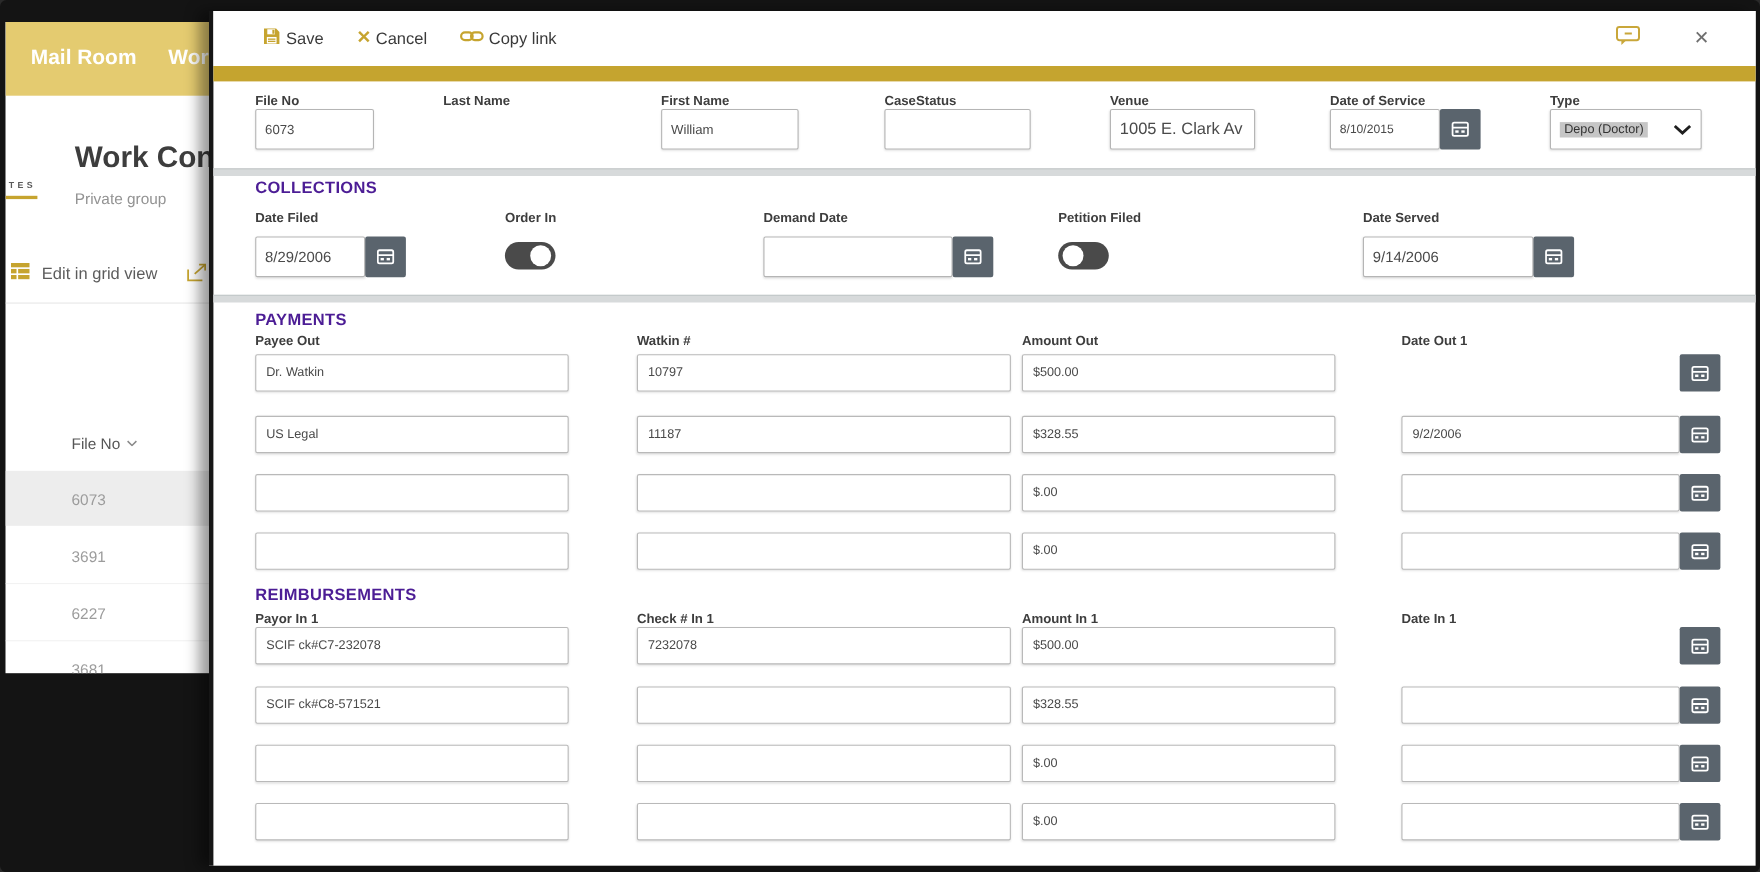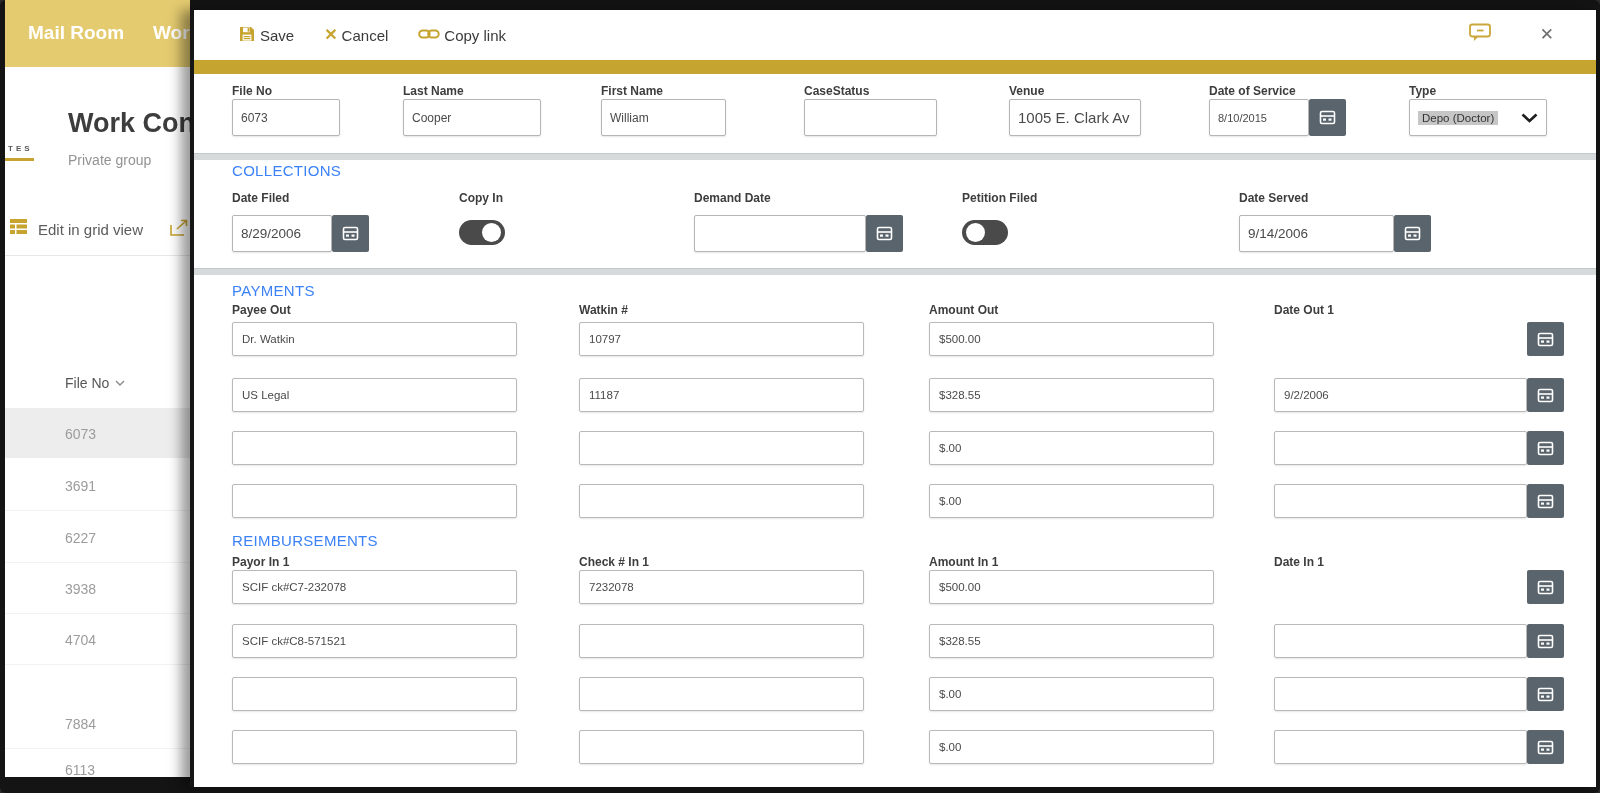--- a/index.html
+++ b/index.html
@@ -1,20 +1,20 @@
 <!DOCTYPE html>
 <html><head>
 <meta charset="utf-8">
 <style>
   *{box-sizing:border-box;margin:0;padding:0}
   html,body{background:#2a2a2a}
   .screen{position:relative;width:1600px;height:793px;background:#141414;overflow:hidden;
           font-family:"Liberation Sans",sans-serif;border-radius:6px}
   
-  .bg-panel{position:absolute;left:5px;top:0;width:185px;height:777px;background:#fff;overflow:hidden}
+  .bg-panel{position:absolute;left:5px;top:20px;width:185px;height:592px;background:#fff;overflow:hidden}
   .gold-band{position:absolute;left:0;top:0;width:100%;height:67px;background:#e4cb70}
   .brand{position:absolute;top:22px;font-size:19px;font-weight:700;color:#fff;white-space:nowrap}
   .brand.b1{left:23px}
   .brand.b2{left:148px}
   .site-title{position:absolute;left:63px;top:108px;font-size:27px;font-weight:600;color:#3d3d3d;white-space:nowrap}
   .vert-label{position:absolute;left:3px;top:144px;font-size:8px;letter-spacing:3px;color:#5a5a5a;font-weight:700}
   .vert-underline{position:absolute;left:0;top:158px;width:29px;height:3px;background:#c6a42f}
   .site-sub{position:absolute;left:63px;top:152px;font-size:14px;color:#939393}
   .grid-bar{position:absolute;left:0;top:216px;width:100%;height:34px}
   .grid-bar .gicon{position:absolute;left:5px;top:3px}
@@ -32,33 +32,33 @@
   .tbtn{display:flex;align-items:center;gap:4px;font-size:15px;color:#3a3a3a;cursor:pointer;white-space:nowrap}
   .xglyph{color:#c6a42f;font-size:16px;font-weight:700;line-height:1}
   .tb-right{position:absolute;top:13px;cursor:pointer}
   .tb-comment{right:104px}
   .tb-close{right:42px;font-size:17px;color:#6f6f6f;font-weight:400;top:14px}
   .accent{position:absolute;left:0;top:50px;width:100%;height:14px;background:#c5a42f}
   .flabel{position:absolute;font-size:12px;font-weight:700;color:#3d3d3d;white-space:nowrap}
   .fbox{position:absolute;height:37px;border:1px solid #b5b5b5;border-radius:2px;background:#fff;
         font-size:12px;color:#4a4a4a;display:flex;align-items:center;padding:0 8px;
         box-shadow:0 1px 2px rgba(0,0,0,.10);white-space:nowrap;overflow:hidden}
-  .sec-title{position:absolute;font-size:15px;font-weight:400;color:#3b82f6;letter-spacing:.3px;white-space:nowrap}
+  .sec-title{position:absolute;font-size:15px;font-weight:700;color:#4c1d95;letter-spacing:.3px;white-space:nowrap}
   .divband{position:absolute;left:0;width:100%;height:7px;background:#d7dadb;border-top:1px solid #c3c8c9}
   .calbtn{position:absolute;width:37px;background:#5a646d;display:flex;align-items:center;justify-content:center;border-radius:2px;cursor:pointer}
   .h37{height:37px}.h34{height:34px}
   .toggle{position:absolute;width:46px;height:25px;border-radius:13px;background:#4a4a4a;cursor:pointer}
   .toggle .knob{position:absolute;top:3px;left:4px;width:19px;height:19px;border-radius:50%;background:#fff}
   .toggle.on .knob{left:23px}
   .selopt{background:#c6c6c6;padding:1px 4px;font-size:11.5px;color:#333;max-width:100px;overflow:hidden;white-space:nowrap}
   .typebox{justify-content:space-between}
   .pcell{position:absolute;height:34px;border:1px solid #b9b9b9;border-radius:2px;background:#fff;
          font-size:11.5px;color:#4a4a4a;display:flex;align-items:center;padding:0 9px;
          box-shadow:0 1px 2px rgba(0,0,0,.10);white-space:nowrap;overflow:hidden}
-  .col1{left:38px;width:285px}.col2{left:385px;width:285px}.col3{left:735px;width:285px}.col4{left:1080px;width:253px}
+  .col1{left:38px;width:285px}.col2{left:385px;width:340px}.col3{left:735px;width:285px}.col4{left:1080px;width:253px}
   .pr1{top:312px}.pr2{top:368px}.pr3{top:421px}.pr4{top:474px}
   .rr1{top:560px}.rr2{top:614px}.rr3{top:667px}.rr4{top:720px}
   .lc1{left:38px}.lc2{left:385px}.lc3{left:735px}.lc4{left:1080px}
 </style>
 </head>
 <body>
 
 <div class="screen">
 
   <div class="bg-panel">
@@ -98,21 +98,21 @@
       <span>File No</span>
       <svg width="10" height="6">
           <polyline points="1,1 5,5 9,1" fill="none" stroke="#8a8a8a" stroke-width="1.4"></polyline>
         </svg>
     </div>
 
     <div class="sel-band"></div>
     <div class="lrow" style="top:426px">6073</div>
     <div class="lrow" style="top:478px">3691</div>
     <div class="lrow" style="top:530px">6227</div>
-    <div class="lrow" style="top:581px">3938</div>
+    <div class="lrow" style="top:581px">3681</div>
     <div class="lrow" style="top:632px">4704</div>
     <div class="lrow" style="top:716px">7884</div>
     <div class="lrow" style="top:762px">6113</div>
     <div class="lsep" style="top:510px"></div>
     <div class="lsep" style="top:562px"></div>
     <div class="lsep" style="top:613px"></div>
     <div class="lsep" style="top:664px"></div>
     <div class="lsep" style="top:748px"></div>
   </div>
 
@@ -158,21 +158,20 @@
 
     <div class="flabel" style="left:38px;top:74px">File No</div>
     <div class="flabel" style="left:209px;top:74px">Last Name</div>
     <div class="flabel" style="left:407px;top:74px">First Name</div>
     <div class="flabel" style="left:610px;top:74px">CaseStatus</div>
     <div class="flabel" style="left:815px;top:74px">Venue</div>
     <div class="flabel" style="left:1015px;top:74px">Date of Service</div>
     <div class="flabel" style="left:1215px;top:74px">Type</div>
 
     <div class="fbox" style="left:38px;top:89px;width:108px">6073</div>
-    <div class="fbox" style="left:209px;top:89px;width:138px">Cooper</div>
     <div class="fbox" style="left:407px;top:89px;width:125px">William</div>
     <div class="fbox" style="left:610px;top:89px;width:133px"></div>
     <div class="fbox" style="left:815px;top:89px;width:132px;font-size:15px">1005 E. Clark Av</div>
     <div class="fbox" style="left:1015px;top:89px;width:100px;font-size:11px">8/10/2015</div>
     <div class="calbtn h37" style="left:1115px;top:89px">
       <svg width="19" height="19" viewBox="0 0 19 19">
           <rect x="2.5" y="3.5" width="14" height="12" rx="1.5" fill="none" stroke="#fff" stroke-width="1.6"></rect>
           <line x1="2.5" y1="8" x2="16.5" y2="8" stroke="#fff" stroke-width="1.6"></line>
           <rect x="5" y="10.5" width="3" height="2.2" fill="#fff"></rect>
           <rect x="10.5" y="10.5" width="3" height="2.2" fill="#fff"></rect>
@@ -182,21 +181,21 @@
       <span class="selopt">Depo (Doctor)</span>
       <svg width="17" height="10">
           <polyline points="1.5,1.5 8.5,8 15.5,1.5" fill="none" stroke="#1f1f1f" stroke-width="2.6"></polyline>
         </svg>
     </div>
 
     <div class="divband" style="top:143px"></div>
 
     <div class="sec-title" style="left:38px;top:152px">COLLECTIONS</div>
     <div class="flabel" style="left:38px;top:181px">Date Filed</div>
-    <div class="flabel" style="left:265px;top:181px">Copy In</div>
+    <div class="flabel" style="left:265px;top:181px">Order In</div>
     <div class="flabel" style="left:500px;top:181px">Demand Date</div>
     <div class="flabel" style="left:768px;top:181px">Petition Filed</div>
     <div class="flabel" style="left:1045px;top:181px">Date Served</div>
 
     <div class="fbox" style="left:38px;top:205px;width:100px;font-size:13.5px">8/29/2006</div>
     <div class="calbtn h37" style="left:138px;top:205px">
       <svg width="19" height="19" viewBox="0 0 19 19">
           <rect x="2.5" y="3.5" width="14" height="12" rx="1.5" fill="none" stroke="#fff" stroke-width="1.6"></rect>
           <line x1="2.5" y1="8" x2="16.5" y2="8" stroke="#fff" stroke-width="1.6"></line>
           <rect x="5" y="10.5" width="3" height="2.2" fill="#fff"></rect>

